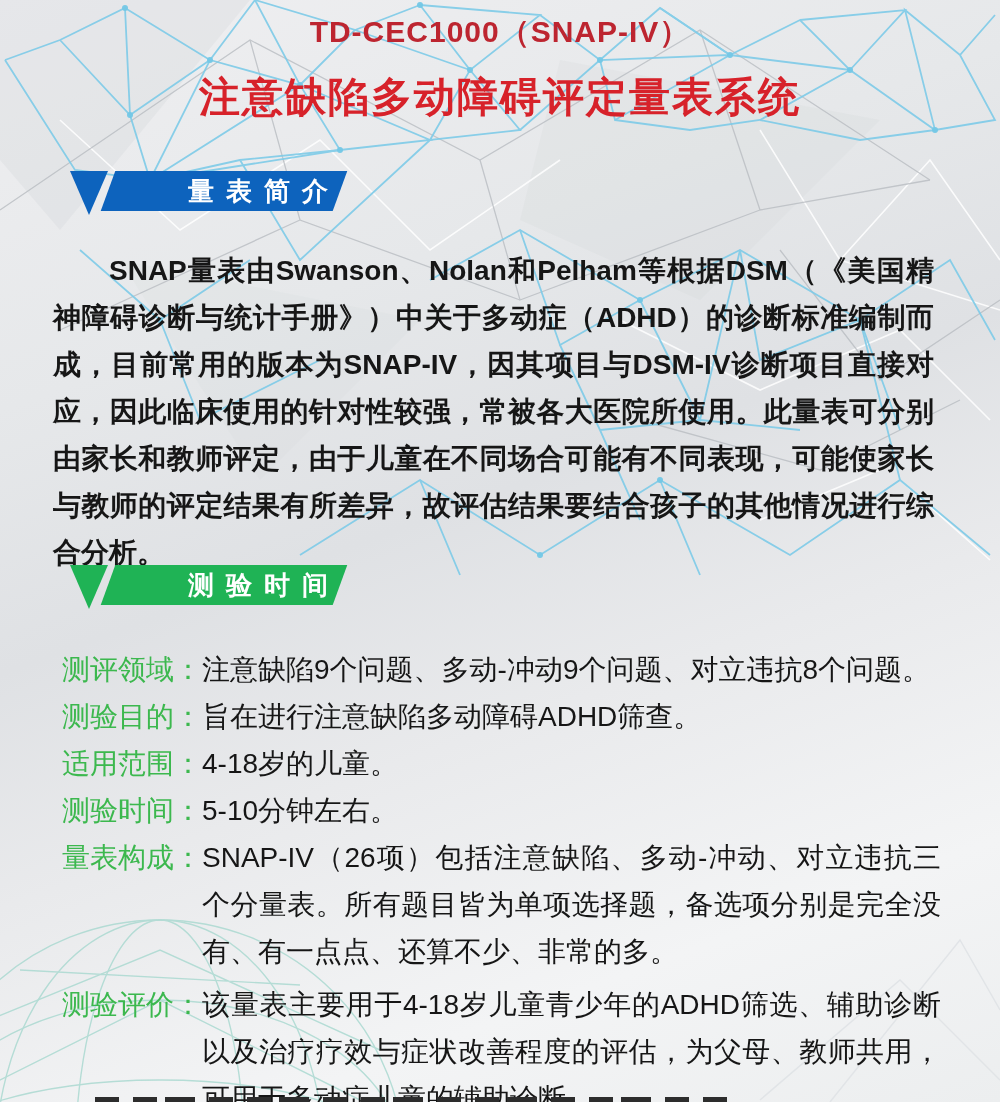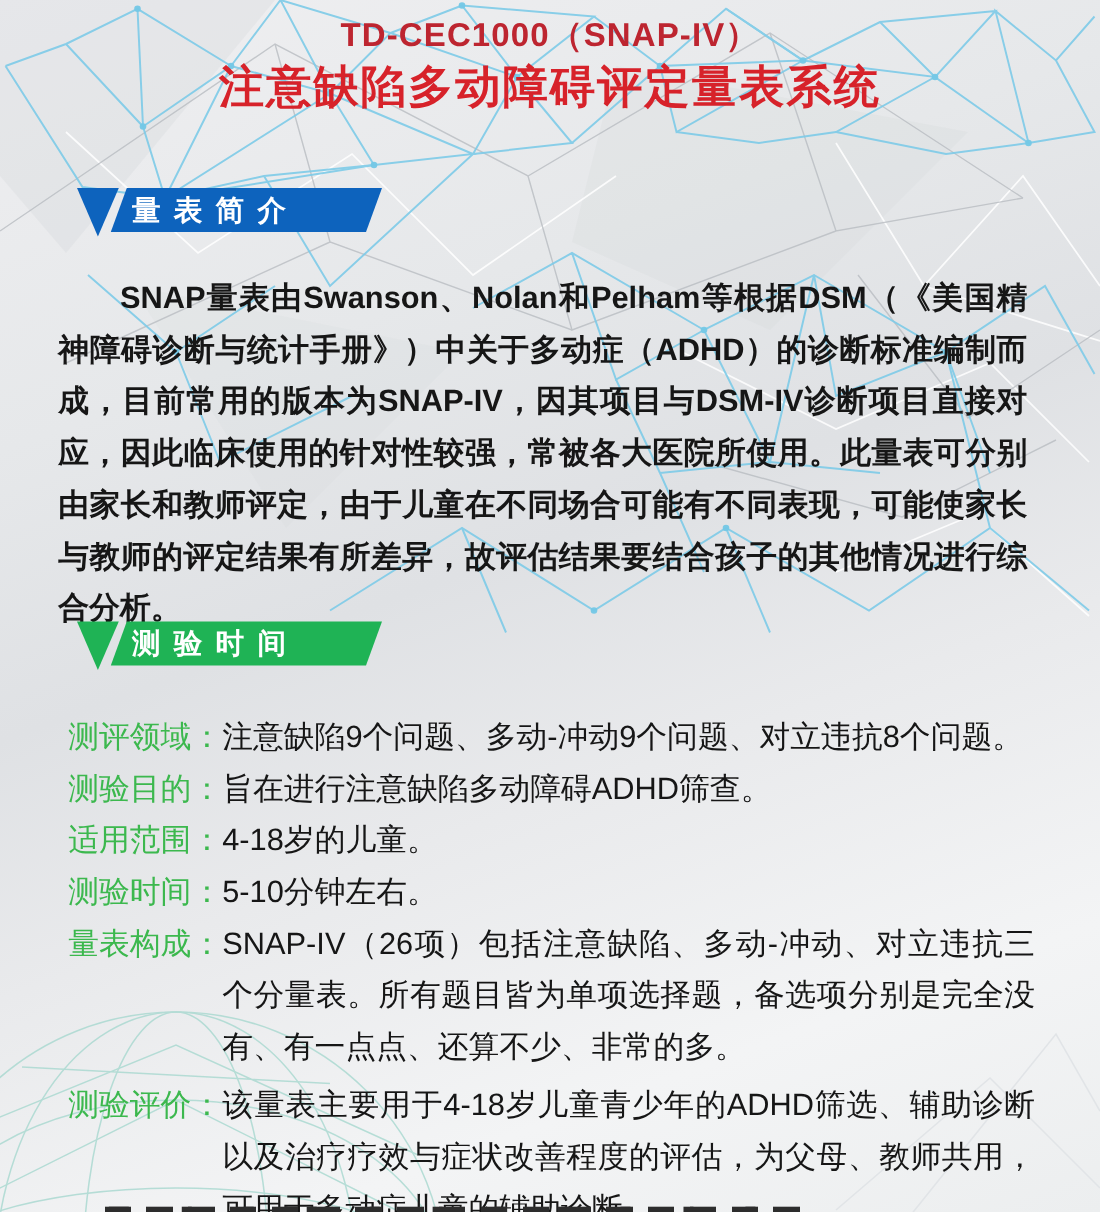--- a/index.html
+++ b/index.html
@@ -11,40 +11,40 @@
       linear-gradient(160deg, #efeff1 0%, #e6e8ea 28%, #dfe1e4 46%, #e9eaec 62%, #f3f4f5 82%, #eceeef 100%);
   }
   .mesh { position:absolute; left:0; top:0; width:1000px; height:1102px; z-index:0; }
 
   .header-title {
     position:absolute; top:12px; left:0; width:100%;
     text-align:center; font-size:30px; font-weight:700; letter-spacing:1px;
     color:#bd2530; z-index:3;
   }
   .header-subtitle {
-    position:absolute; top:52px; left:0; width:100%;
+    position:absolute; top:70px; left:0; width:100%;
     text-align:center; font-size:41px; font-weight:700; letter-spacing:2px;
     color:#d7222a; z-index:3;
   }
 
   .ribbon { position:absolute; left:68px; width:272px; height:40px; z-index:3; }
   .ribbon-blue  { top:171px; --rc:#0d63bd; }
   .ribbon-green { top:565px; --rc:#1fb355; }
   .ribbon .tri {
     position:absolute; left:2px; top:0; width:0; height:0;
     border-left:19px solid transparent; border-right:19px solid transparent;
     border-top:44px solid var(--rc);
   }
   .ribbon .band {
     position:absolute; left:40px; right:0; top:0; height:40px;
     background:var(--rc); transform:skewX(-20deg);
   }
   .ribbon .rlabel {
     position:absolute; left:40px; right:0; top:0; height:40px; line-height:40px;
-    text-align:left; color:#ffffff; font-size:26px; font-weight:700;
+    text-align:right; color:#ffffff; font-size:26px; font-weight:700;
     letter-spacing:12px; text-indent:12px;
   }
 
   .intro-paragraph {
     position:absolute; left:53px; top:247px; width:881px; z-index:3;
     font-size:28px; font-weight:700; line-height:47px; color:#161616;
     text-indent:2em; text-align:justify;
   }
 
   .items { position:absolute; left:62px; top:646px; width:879px; z-index:3; }

